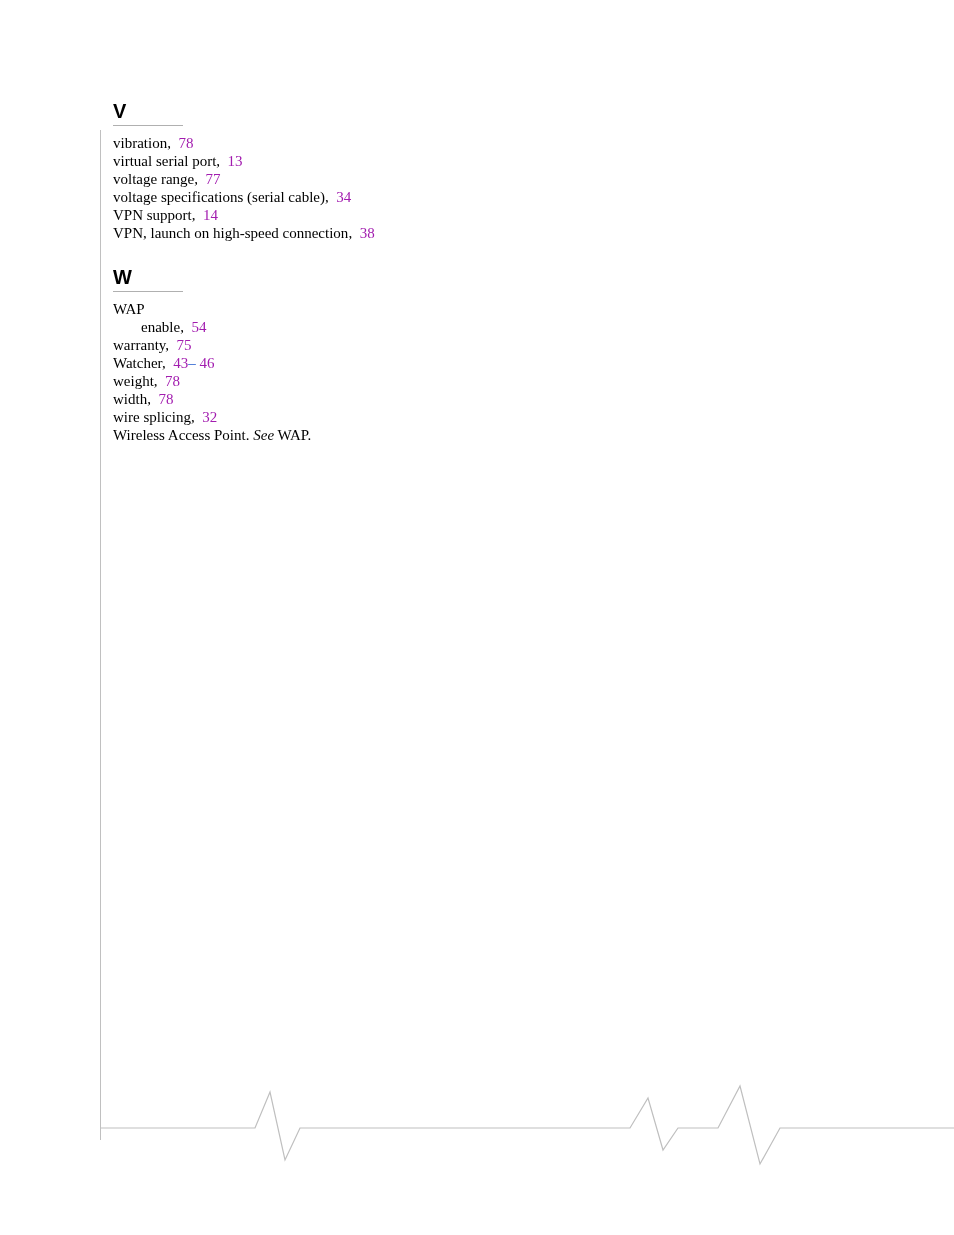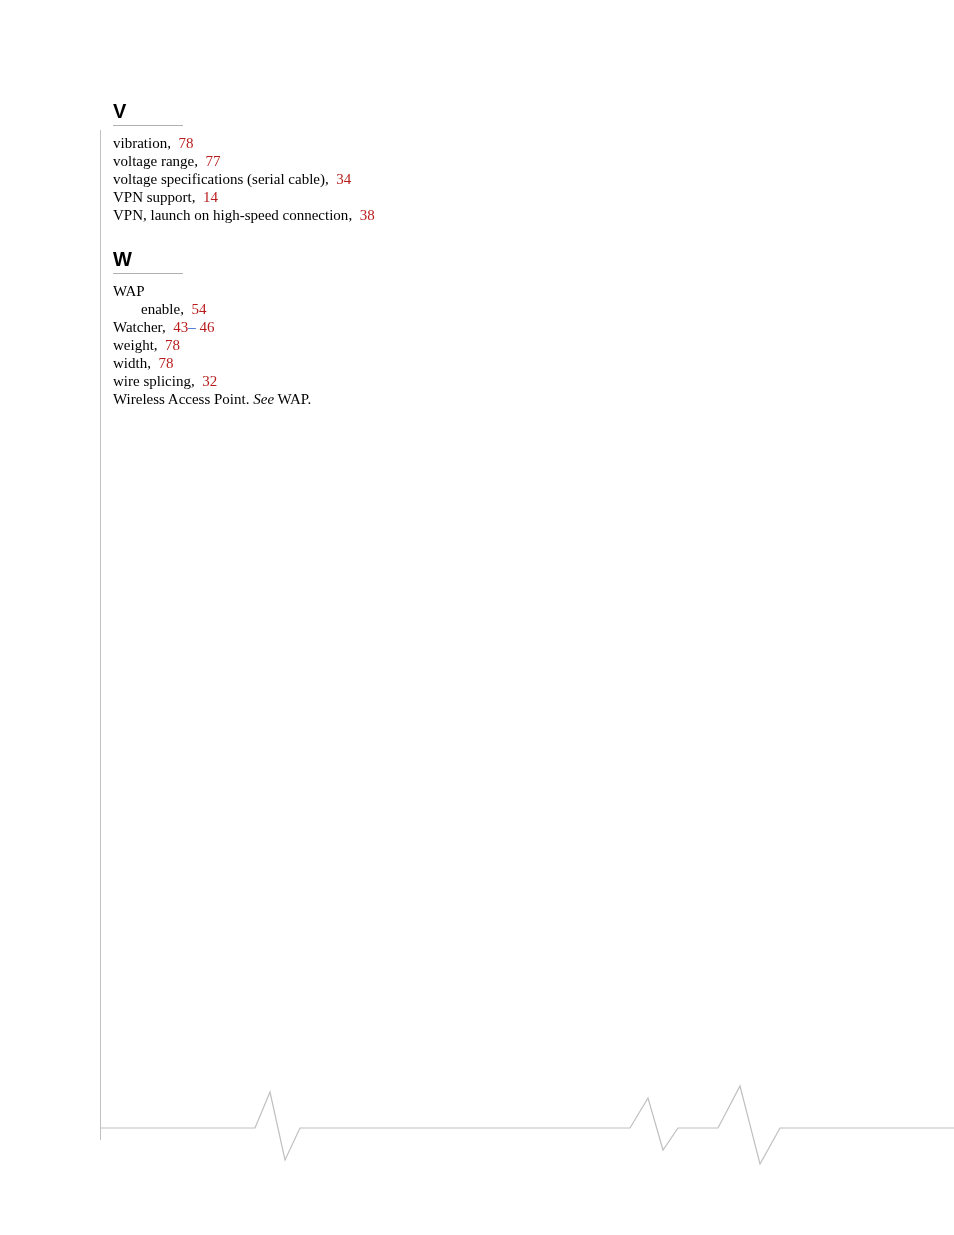--- a/index.html
+++ b/index.html
@@ -53,21 +53,21 @@
     margin: 6px 0 24px 0;
   }
   .entry {
     margin: 0;
     padding: 0;
   }
   .subentries {
     margin-left: 28px;
   }
   .link {
-    color: #b91c1c;
+    color: #a21caf;
     text-decoration: none;
     cursor: pointer;
   }
   .dash {
     color: #1a55cc;
   }
   .italic {
     font-style: italic;
     margin-top: 16px;
   }
@@ -94,20 +94,24 @@
       <span class="heading-underline"></span>
     </h2>
 
     <div class="entries">
 
       <div class="entry">
         <span>vibration</span><span>,</span>&nbsp;
         <a class="link">78</a>
       </div>
 
+      <div class="entry">
+        <span>virtual serial port</span><span>,</span>&nbsp;
+        <a class="link">13</a>
+      </div>
 
 
       <div class="entry">
         <span>voltage range</span><span>,</span>&nbsp;
         <a class="link">77</a>
       </div>
 
       <div class="entry">
         <span>voltage specifications (serial cable)</span><span>,</span>&nbsp;
         <a class="link">34</a>
@@ -136,20 +140,24 @@
         <span>WAP</span>
       </div>
 
       <div class="subentries">
         <div class="entry">
           <span>enable</span><span>,</span>&nbsp;
           <a class="link">54</a>
         </div>
       </div>
 
+      <div class="entry">
+        <span>warranty</span><span>,</span>&nbsp;
+        <a class="link">75</a>
+      </div>
 
       <div class="entry">
         <span>Watcher</span><span>,</span>&nbsp;
         <a class="link">43</a><span class="dash">–</span>&nbsp;<a class="link">46</a>
       </div>
 
       <div class="entry">
         <span>weight</span><span>,</span>&nbsp;
         <a class="link">78</a>
       </div>

